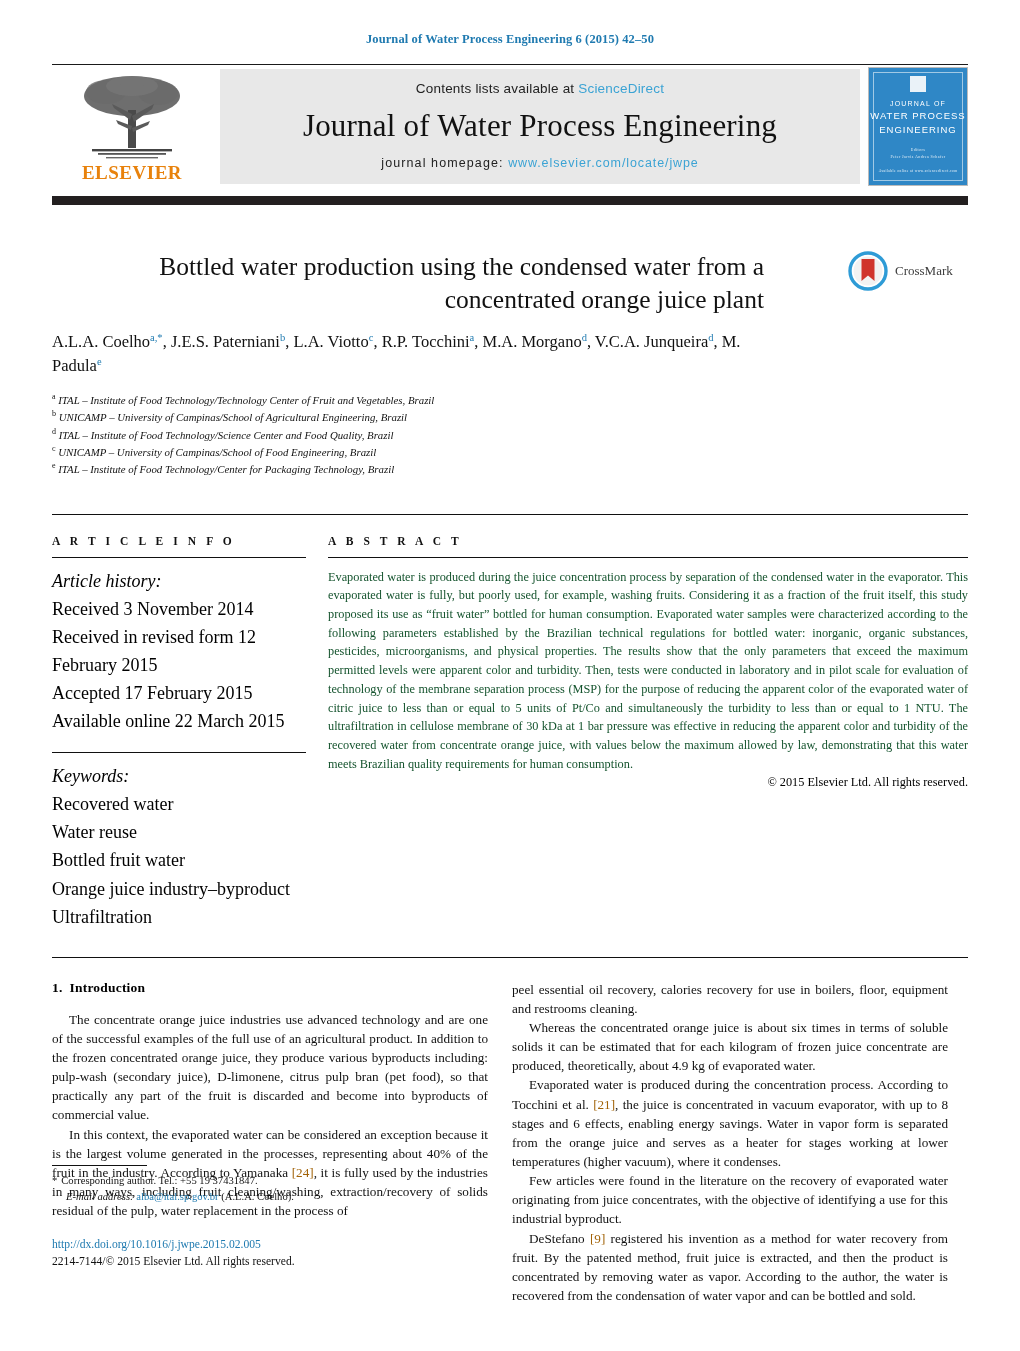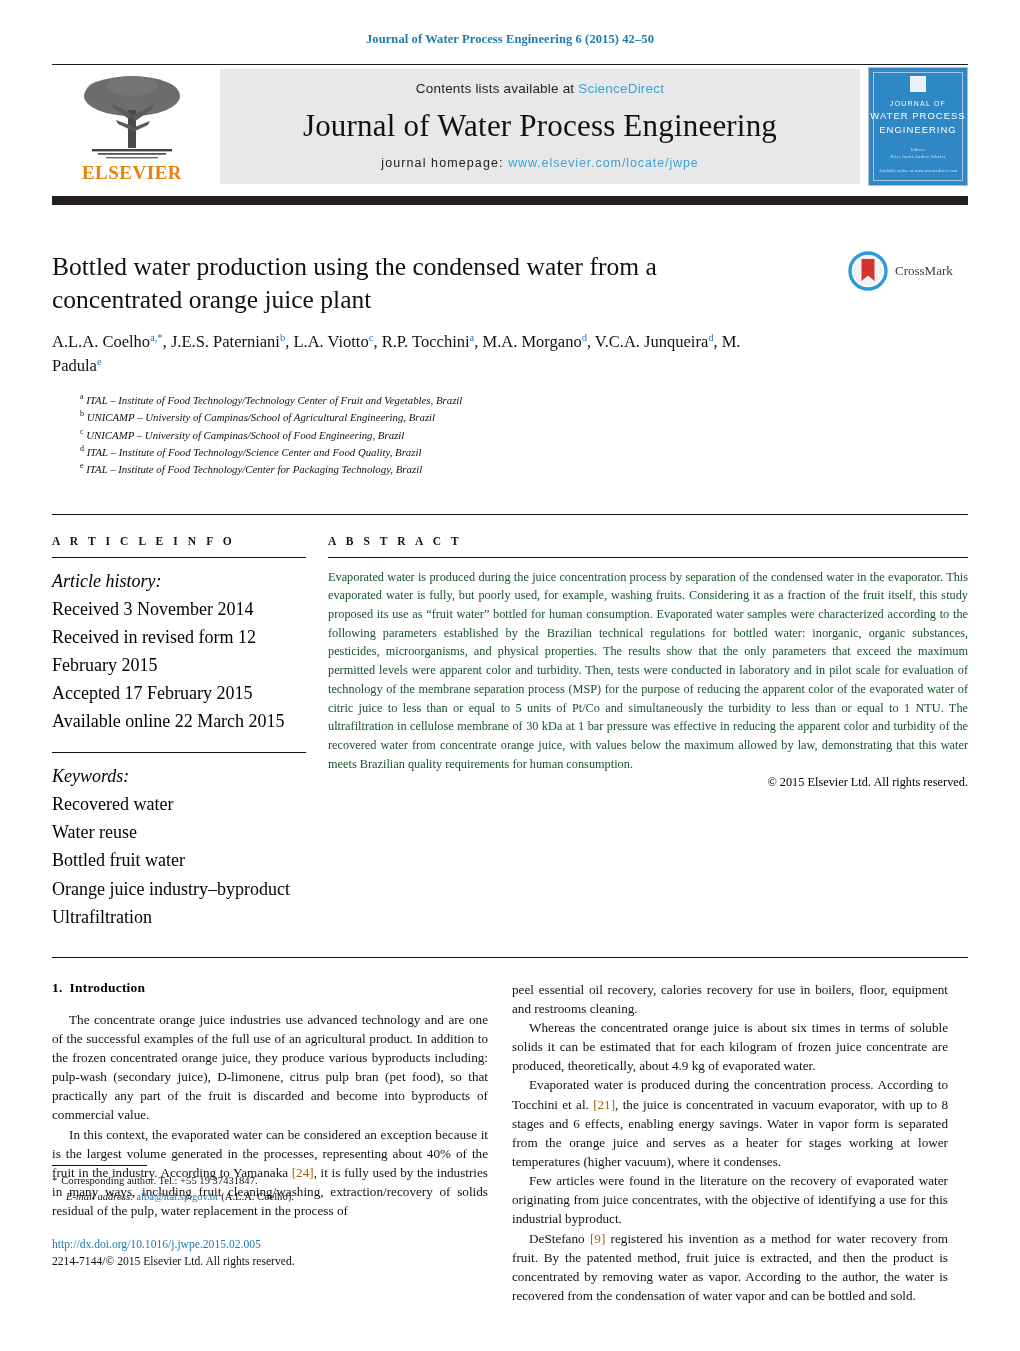--- a/index.html
+++ b/index.html
@@ -138,33 +138,34 @@
   }
 
   
   .title-block { margin: 46px 52px 0 52px; position: relative; }
   .art-title {
     font-family: "Liberation Serif", serif;
     font-size: 25.5px;
     line-height: 1.28;
     color: #111;
     max-width: 700px;
-    margin: 0;
+    margin: 12px;
     font-weight: normal;
+    text-align: right;
   }
   .authors {
     font-family: "Liberation Serif", serif;
     font-size: 16.5px;
     line-height: 1.42;
     margin-top: 14px;
     max-width: 720px;
     color: #111;
   }
   .authors sup { color: #1f7ab0; font-size: 10.5px; }
-  .affils { margin-top: 14px; margin-left: 28px; }
+  .affils { margin-top: 14px; }
   .affil {
     font-family: "Liberation Serif", serif;
     font-style: italic;
     font-size: 10.8px;
     line-height: 1.55;
     color: #111;
   }
   .affil sup { font-style: normal; font-size: 8px; }
 
   .crossmark {
@@ -331,22 +332,22 @@
   <div class="black-band"></div>
 
   <div class="title-block">
     <h1 class="art-title">Bottled water production using the condensed water from a concentrated orange juice plant</h1>
 
     <div class="authors"><span>A.L.A. Coelho</span><sup>a,*</sup>, <span>J.E.S. Paterniani</span><sup>b</sup>, <span>L.A. Viotto</span><sup>c</sup>, <span>R.P. Tocchini</span><sup>a</sup>, <span>M.A. Morgano</span><sup>d</sup>, <span>V.C.A. Junqueira</span><sup>d</sup>, <span>M. Padula</span><sup>e</sup></div>
 
     <div class="affils">
         <div class="affil"><sup>a</sup> ITAL – Institute of Food Technology/Technology Center of Fruit and Vegetables, Brazil</div>
         <div class="affil"><sup>b</sup> UNICAMP – University of Campinas/School of Agricultural Engineering, Brazil</div>
+        <div class="affil"><sup>d</sup> ITAL – Institute of Food Technology/Science Center and Food Quality, Brazil</div>
         <div class="affil"><sup>c</sup> UNICAMP – University of Campinas/School of Food Engineering, Brazil</div>
-        <div class="affil"><sup>d</sup> ITAL – Institute of Food Technology/Science Center and Food Quality, Brazil</div>
         <div class="affil"><sup>e</sup> ITAL – Institute of Food Technology/Center for Packaging Technology, Brazil</div>
       </div>
 
     <div class="crossmark">
       <svg width="40" height="40" viewBox="0 0 40 40">
         <circle cx="20" cy="20" r="18" fill="#ffffff" stroke="#2e9bd6" stroke-width="3.4"></circle>
         <circle cx="20" cy="20" r="14.5" fill="#f2f2f2"></circle>
         <path d="M13.5 8 L26.5 8 L26.5 30 L20 24.5 L13.5 30 Z" fill="#d0342c"></path>
       </svg>
       <span class="crossmark-text">CrossMark</span>

